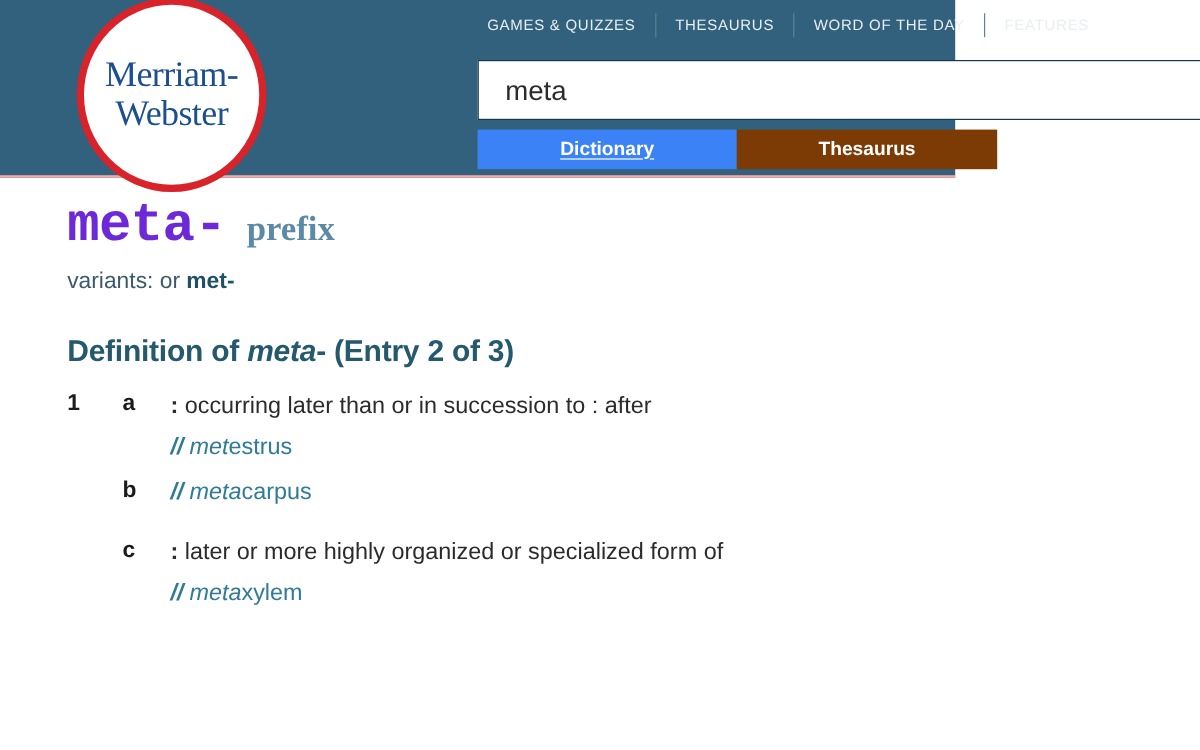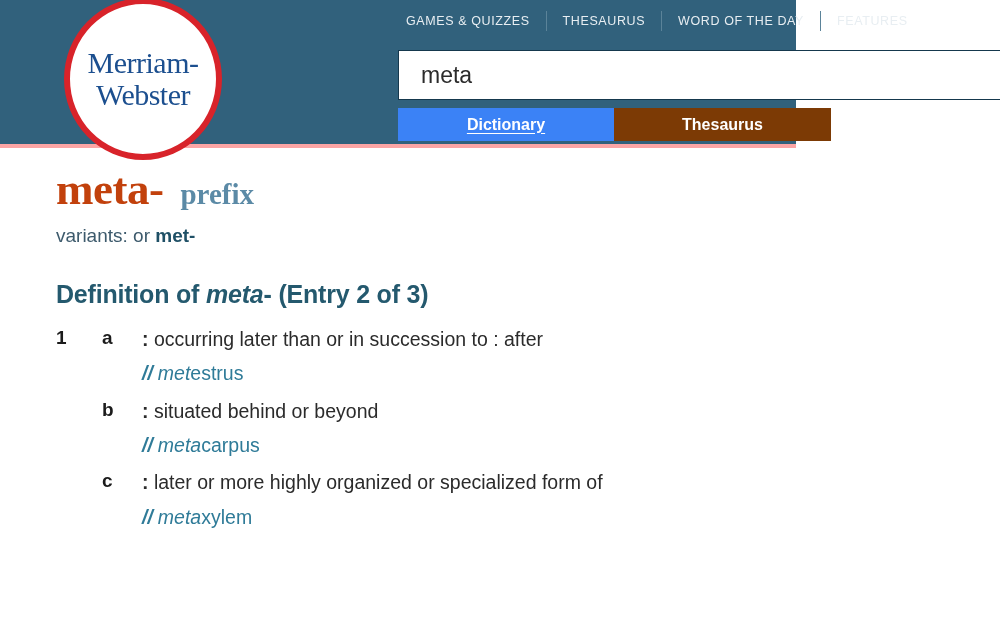--- a/index.html
+++ b/index.html
@@ -10,21 +10,21 @@
     font-family: "Liberation Sans", sans-serif;
     overflow: hidden;
   }
 
   
   .site-header {
     position: absolute;
     left: 0; top: 0;
     width: 796px; height: 148px;
     background: #31617c;
-    border-bottom: 4px solid #fca5a5;
+    border-bottom: 2px solid #fca5a5;
   }
 
   
   .logo-wrap {
     position: absolute;
     left: 64px; top: -2px;
     width: 158px; height: 162px;
     z-index: 20;
   }
   .logo-oval {
@@ -131,24 +131,24 @@
     width: 1000px;
     padding: 0 0 0 56px;
   }
 
   .headword-row {
     display: flex;
     align-items: baseline;
     margin-top: 13px;
   }
   .headword {
-    font-family: Liberation Serif, serif;
+    font-family: Liberation Mono, monospace;
     font-size: 45px;
     font-weight: bold;
-    color: #c2410c;
+    color: #6d28d9;
     letter-spacing: -0.5px;
   }
   .pos {
     font-family: "Liberation Serif", serif;
     font-size: 29px;
     font-weight: bold;
     color: #5b8aa6;
     margin-left: 17px;
   }
 
@@ -286,24 +286,20 @@
         </div>
         <div class="example">
           <span class="slashes">//</span><span class="stem">met</span><span class="rest">estrus</span>
         </div>
       </div>
     </div>
 
     <div class="sense-row gap-sense">
       <div class="sense-letter">b</div>
       <div class="sense-body">
-        <div class="sense-text">
-          <span class="colon">:</span>
-          <span>situated behind or beyond</span>
-        </div>
         <div class="example">
           <span class="slashes">//</span><span class="stem">meta</span><span class="rest">carpus</span>
         </div>
       </div>
     </div>
 
     <div class="sense-row gap-sense">
       <div class="sense-letter">c</div>
       <div class="sense-body">
         <div class="sense-text">

